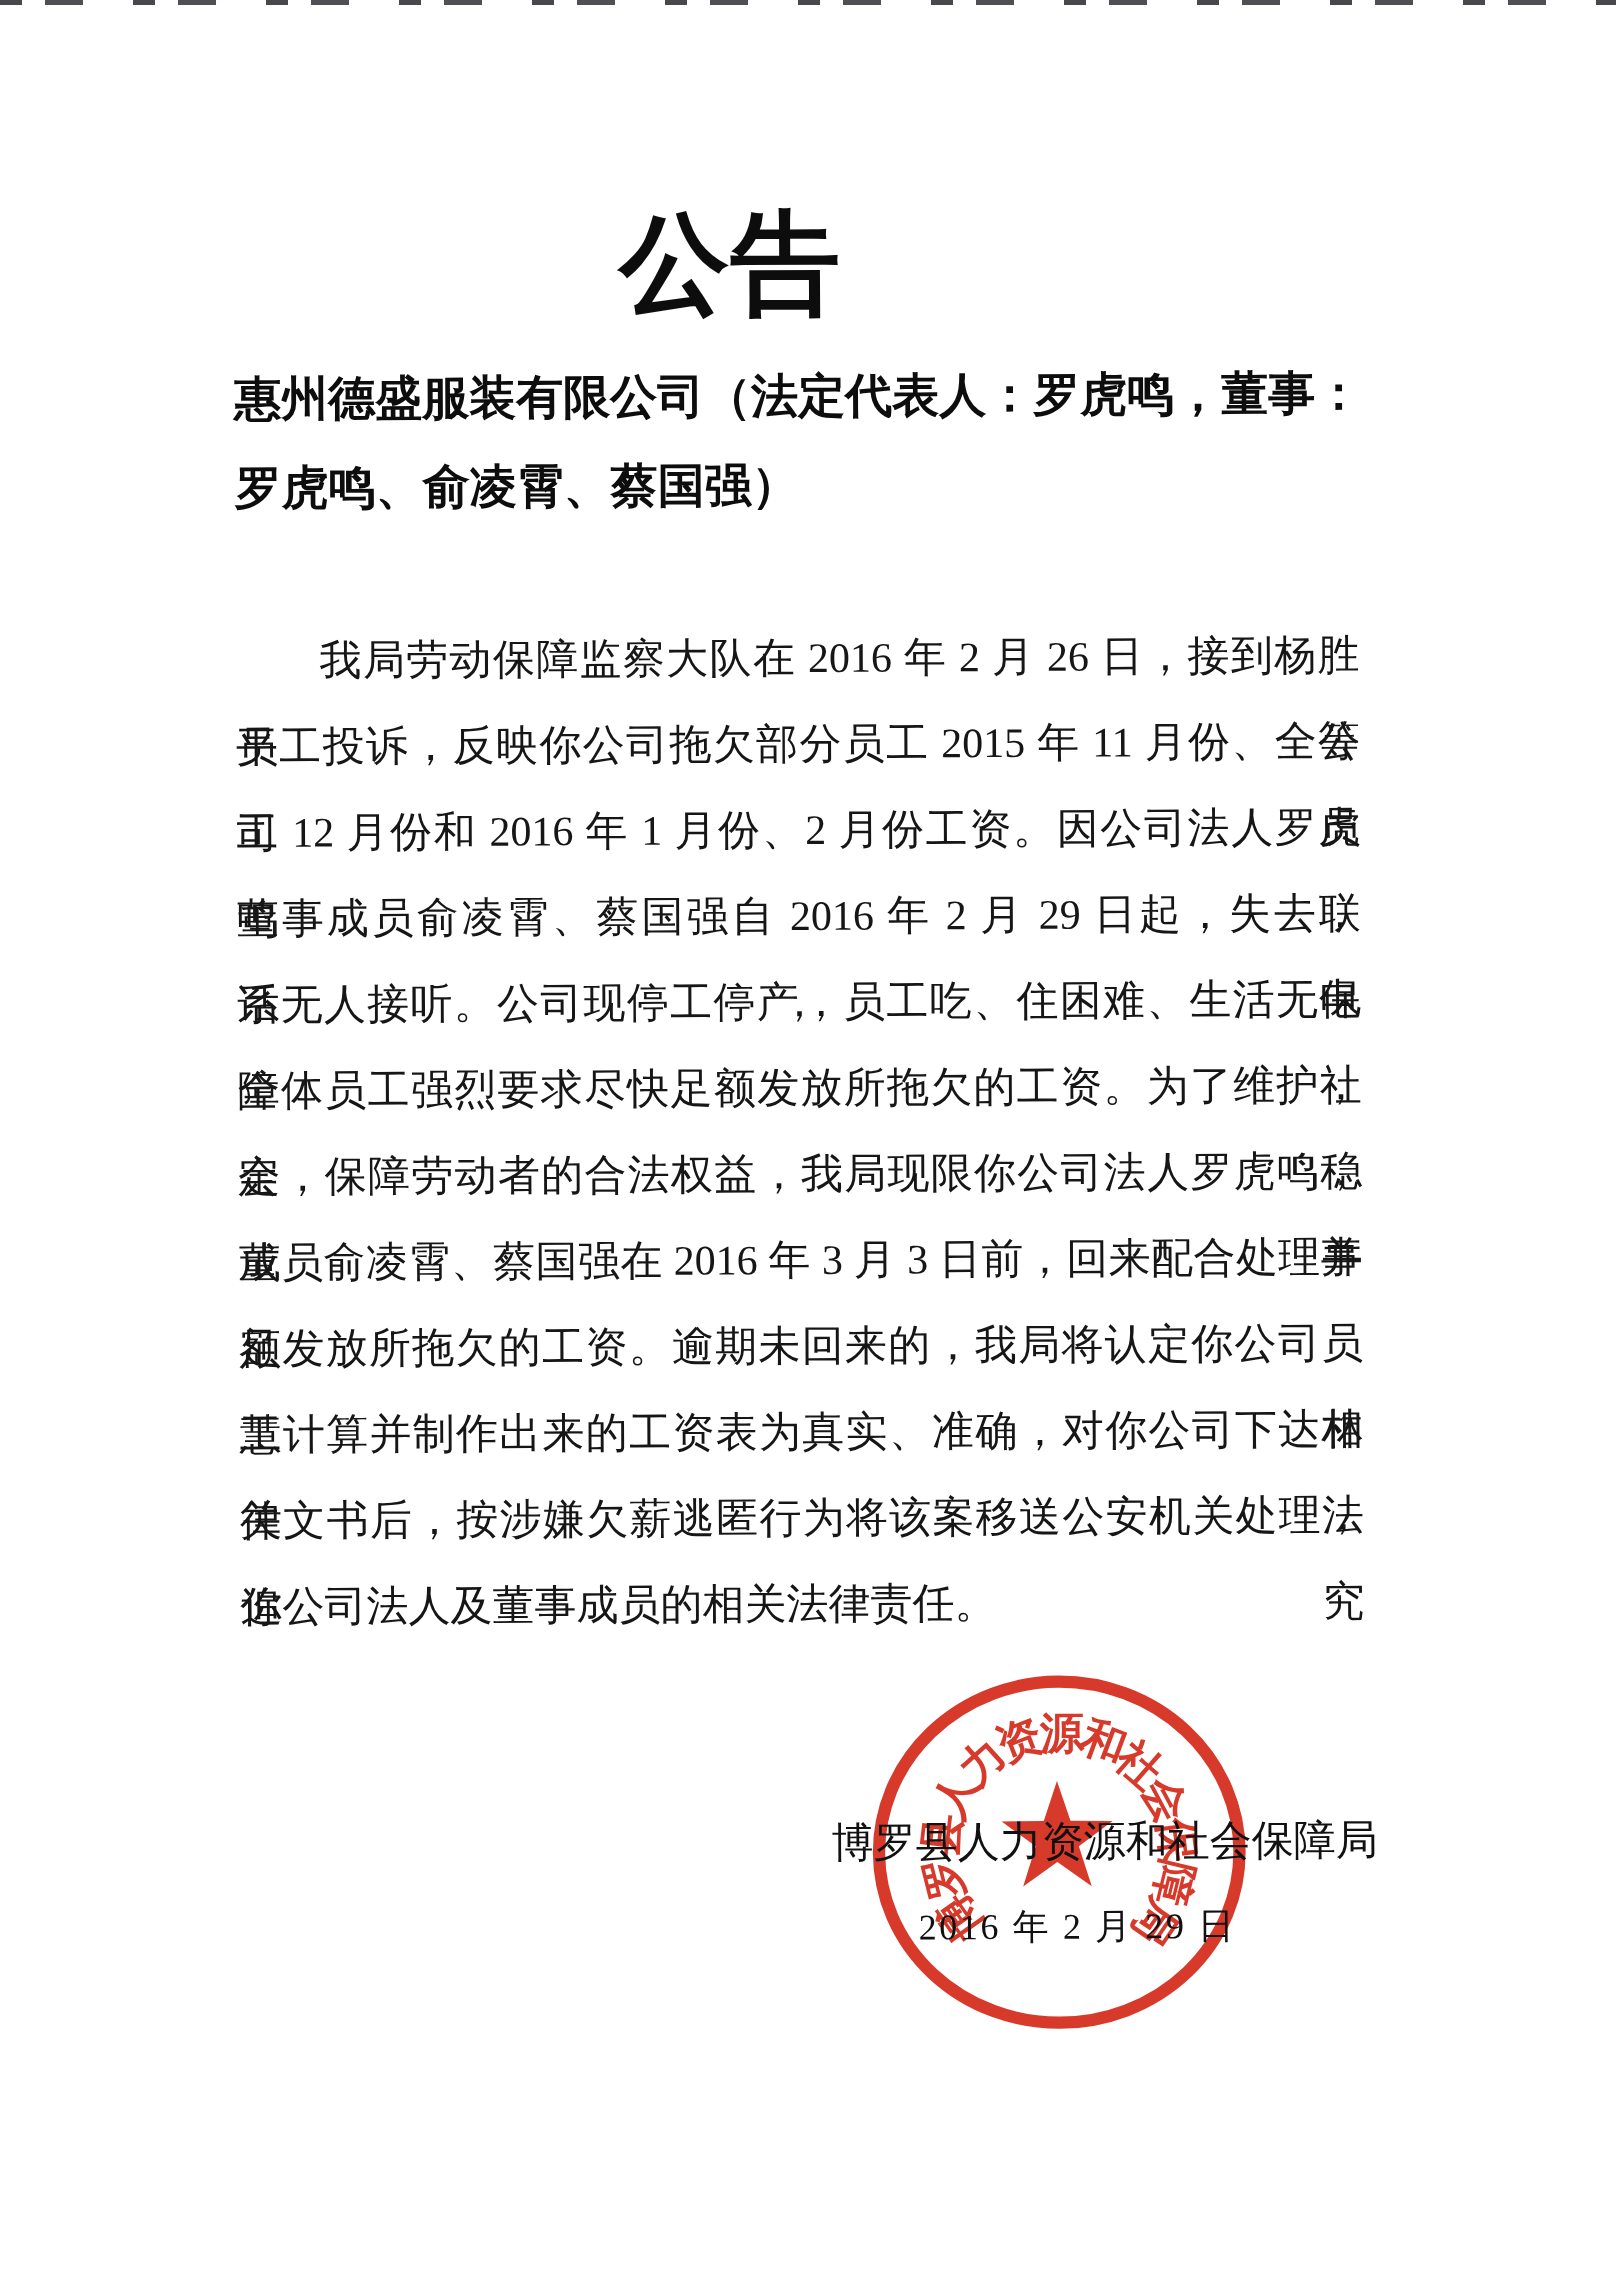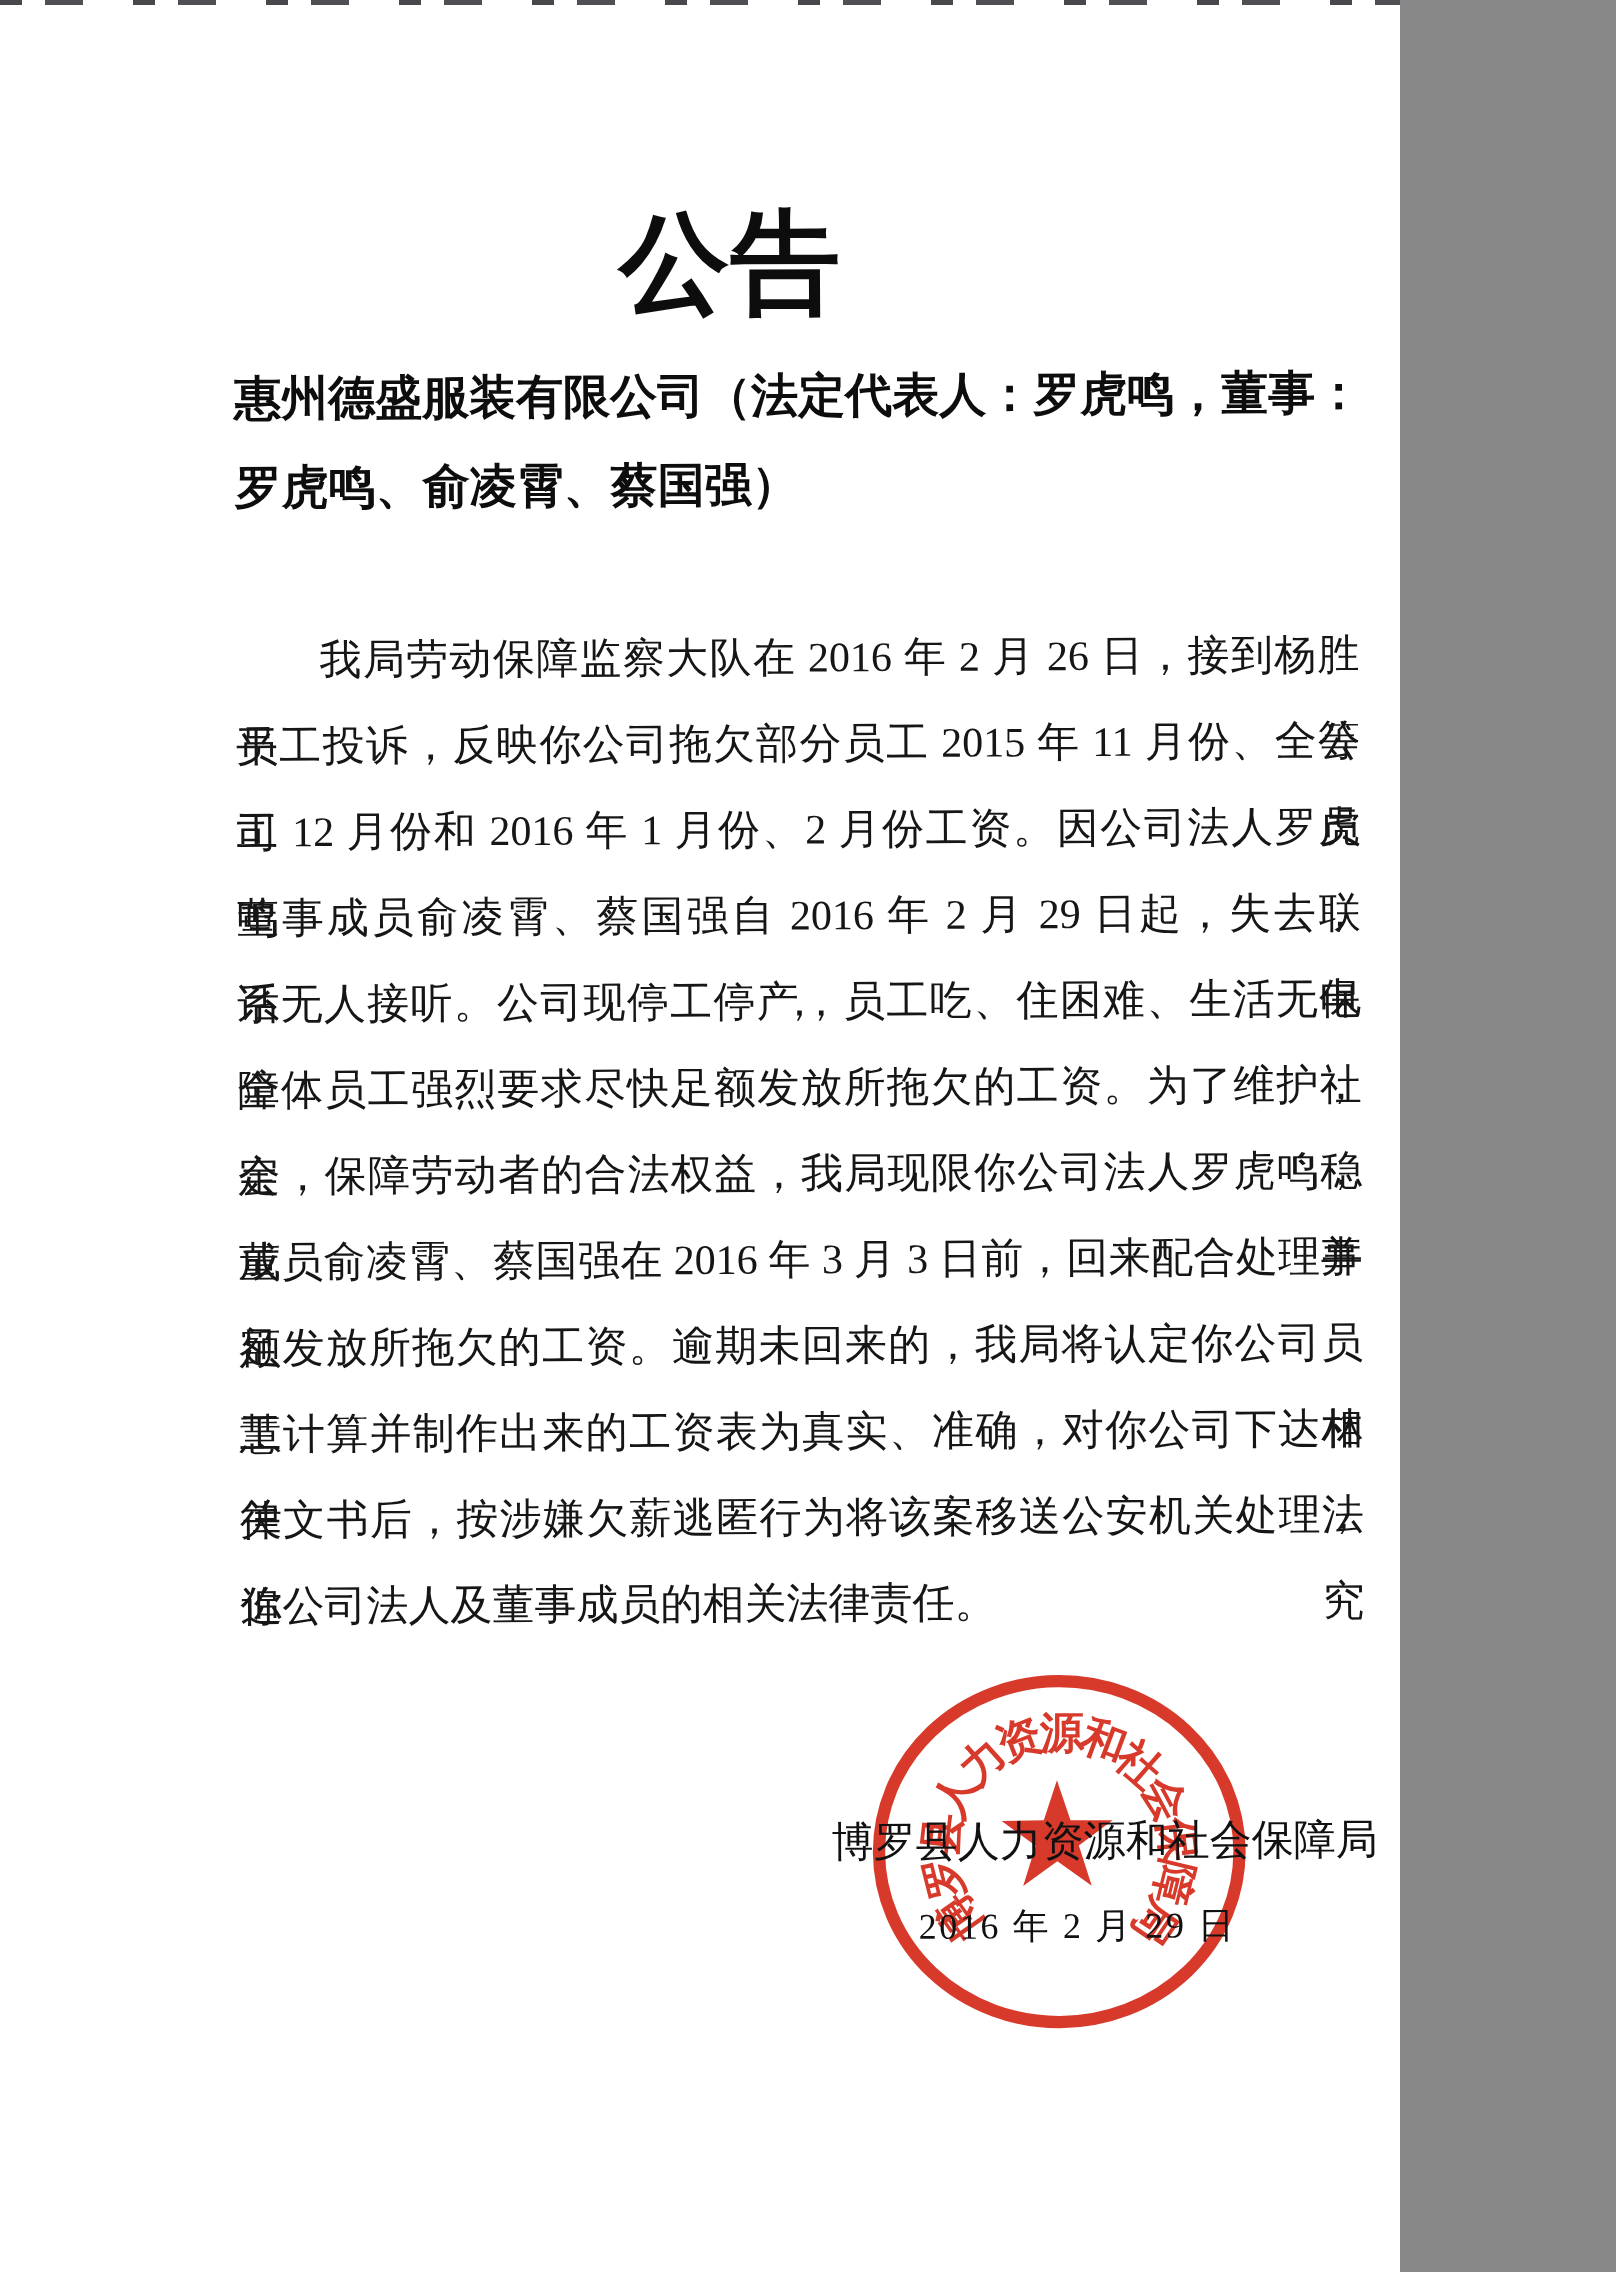--- a/index.html
+++ b/index.html
@@ -1,18 +1,18 @@
 <!DOCTYPE html>
 <html style="--seal-color: #d42a1a;font-size:10.4px"><head>
 <meta charset="utf-8">
 <style>
   html, body { margin: 0; padding: 0; background: #888; }
   .page {
     position: relative;
-    width: 1400px;
+    width: 1616px;
     height: 2273px;
     background: #ffffff;
     overflow: hidden;
     font-family: "Liberation Serif", "DejaVu Serif", serif;
     color: #141414;
   }
   .content {
     position: absolute;
     inset: 0;
     transform: rotate(-0.3deg);

